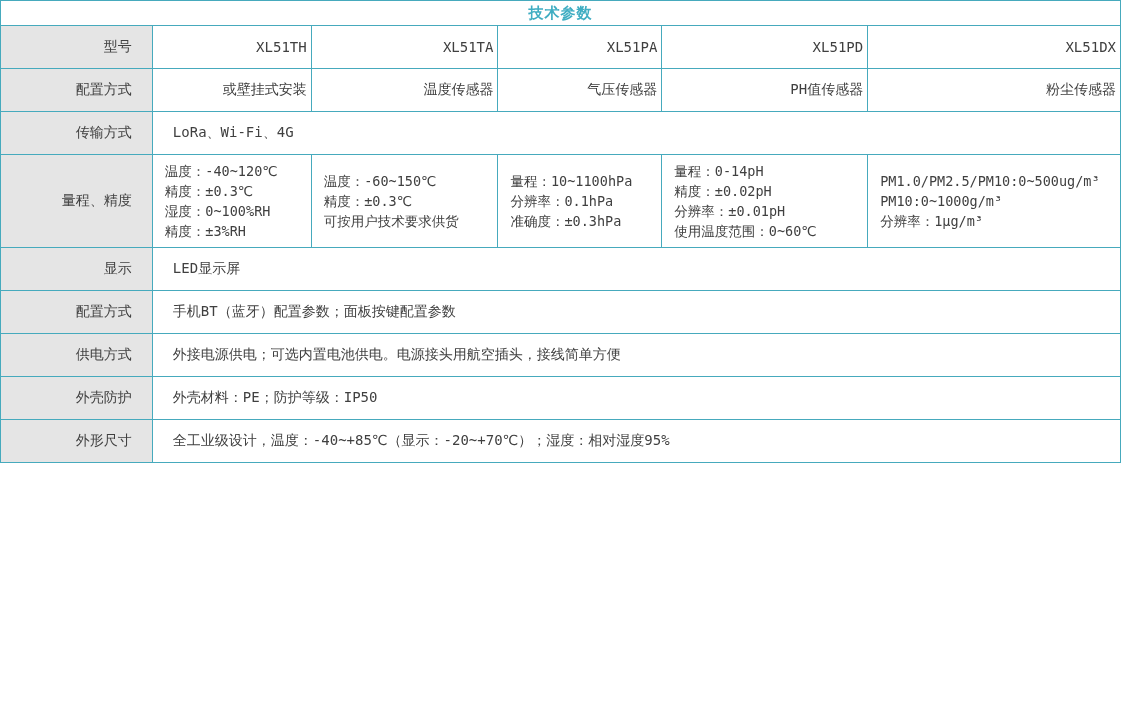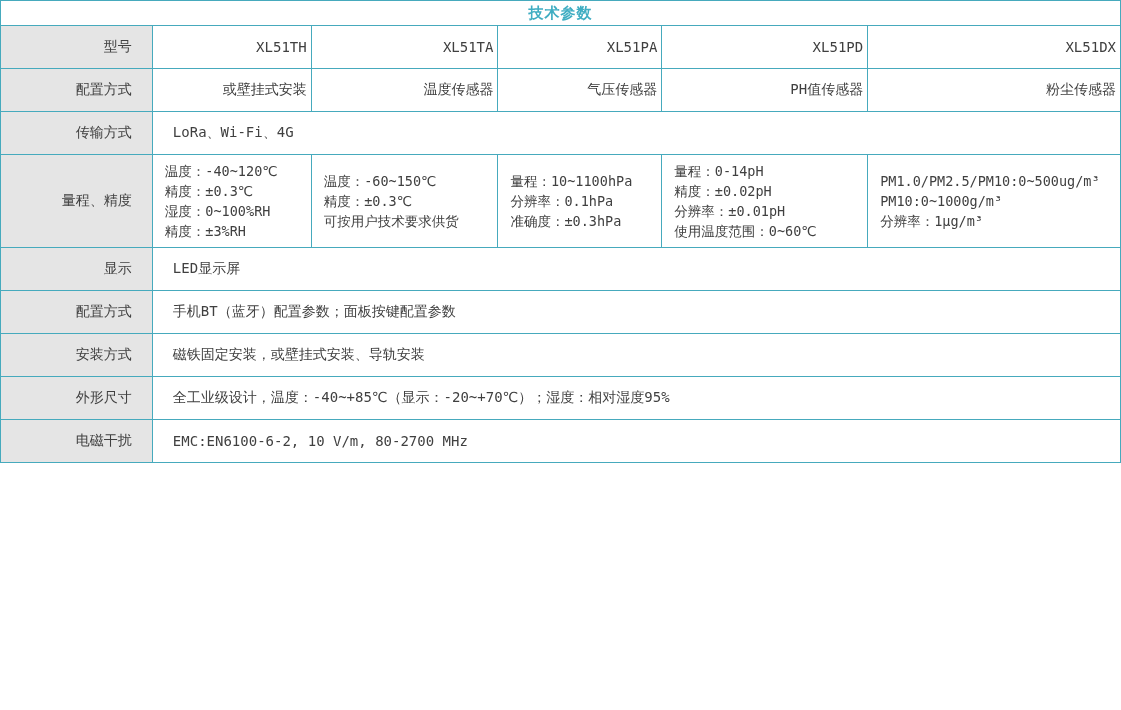--- a/index.html
+++ b/index.html
@@ -122,26 +122,26 @@
 
     <tr>
       <td class="label-cell">显示</td>
       <td class="value-cell" colspan="5">LED显示屏</td>
     </tr>
     <tr>
       <td class="label-cell">配置方式</td>
       <td class="value-cell" colspan="5">手机BT（蓝牙）配置参数；面板按键配置参数</td>
     </tr>
     <tr>
-      <td class="label-cell">安装方式</td>
-      <td class="value-cell" colspan="5">磁铁固定安装，或壁挂式安装、导轨安装</td>
+      <td class="label-cell">供电方式</td>
+      <td class="value-cell" colspan="5">外接电源供电；可选内置电池供电。电源接头用航空插头，接线简单方便</td>
+    </tr>
+    <tr>
+      <td class="label-cell">外壳防护</td>
+      <td class="value-cell" colspan="5">外壳材料：PE；防护等级：IP50</td>
     </tr>
     <tr>
       <td class="label-cell">外形尺寸</td>
       <td class="value-cell" colspan="5">全工业级设计，温度：-40~+85℃（显示：-20~+70℃）；湿度：相对湿度95%</td>
-    </tr>
-    <tr>
-      <td class="label-cell">电磁干扰</td>
-      <td class="value-cell" colspan="5">EMC:EN6100-6-2, 10 V/m, 80-2700 MHz</td>
     </tr>
   </tbody>
     </table>
 </div>
 
 </body></html>

